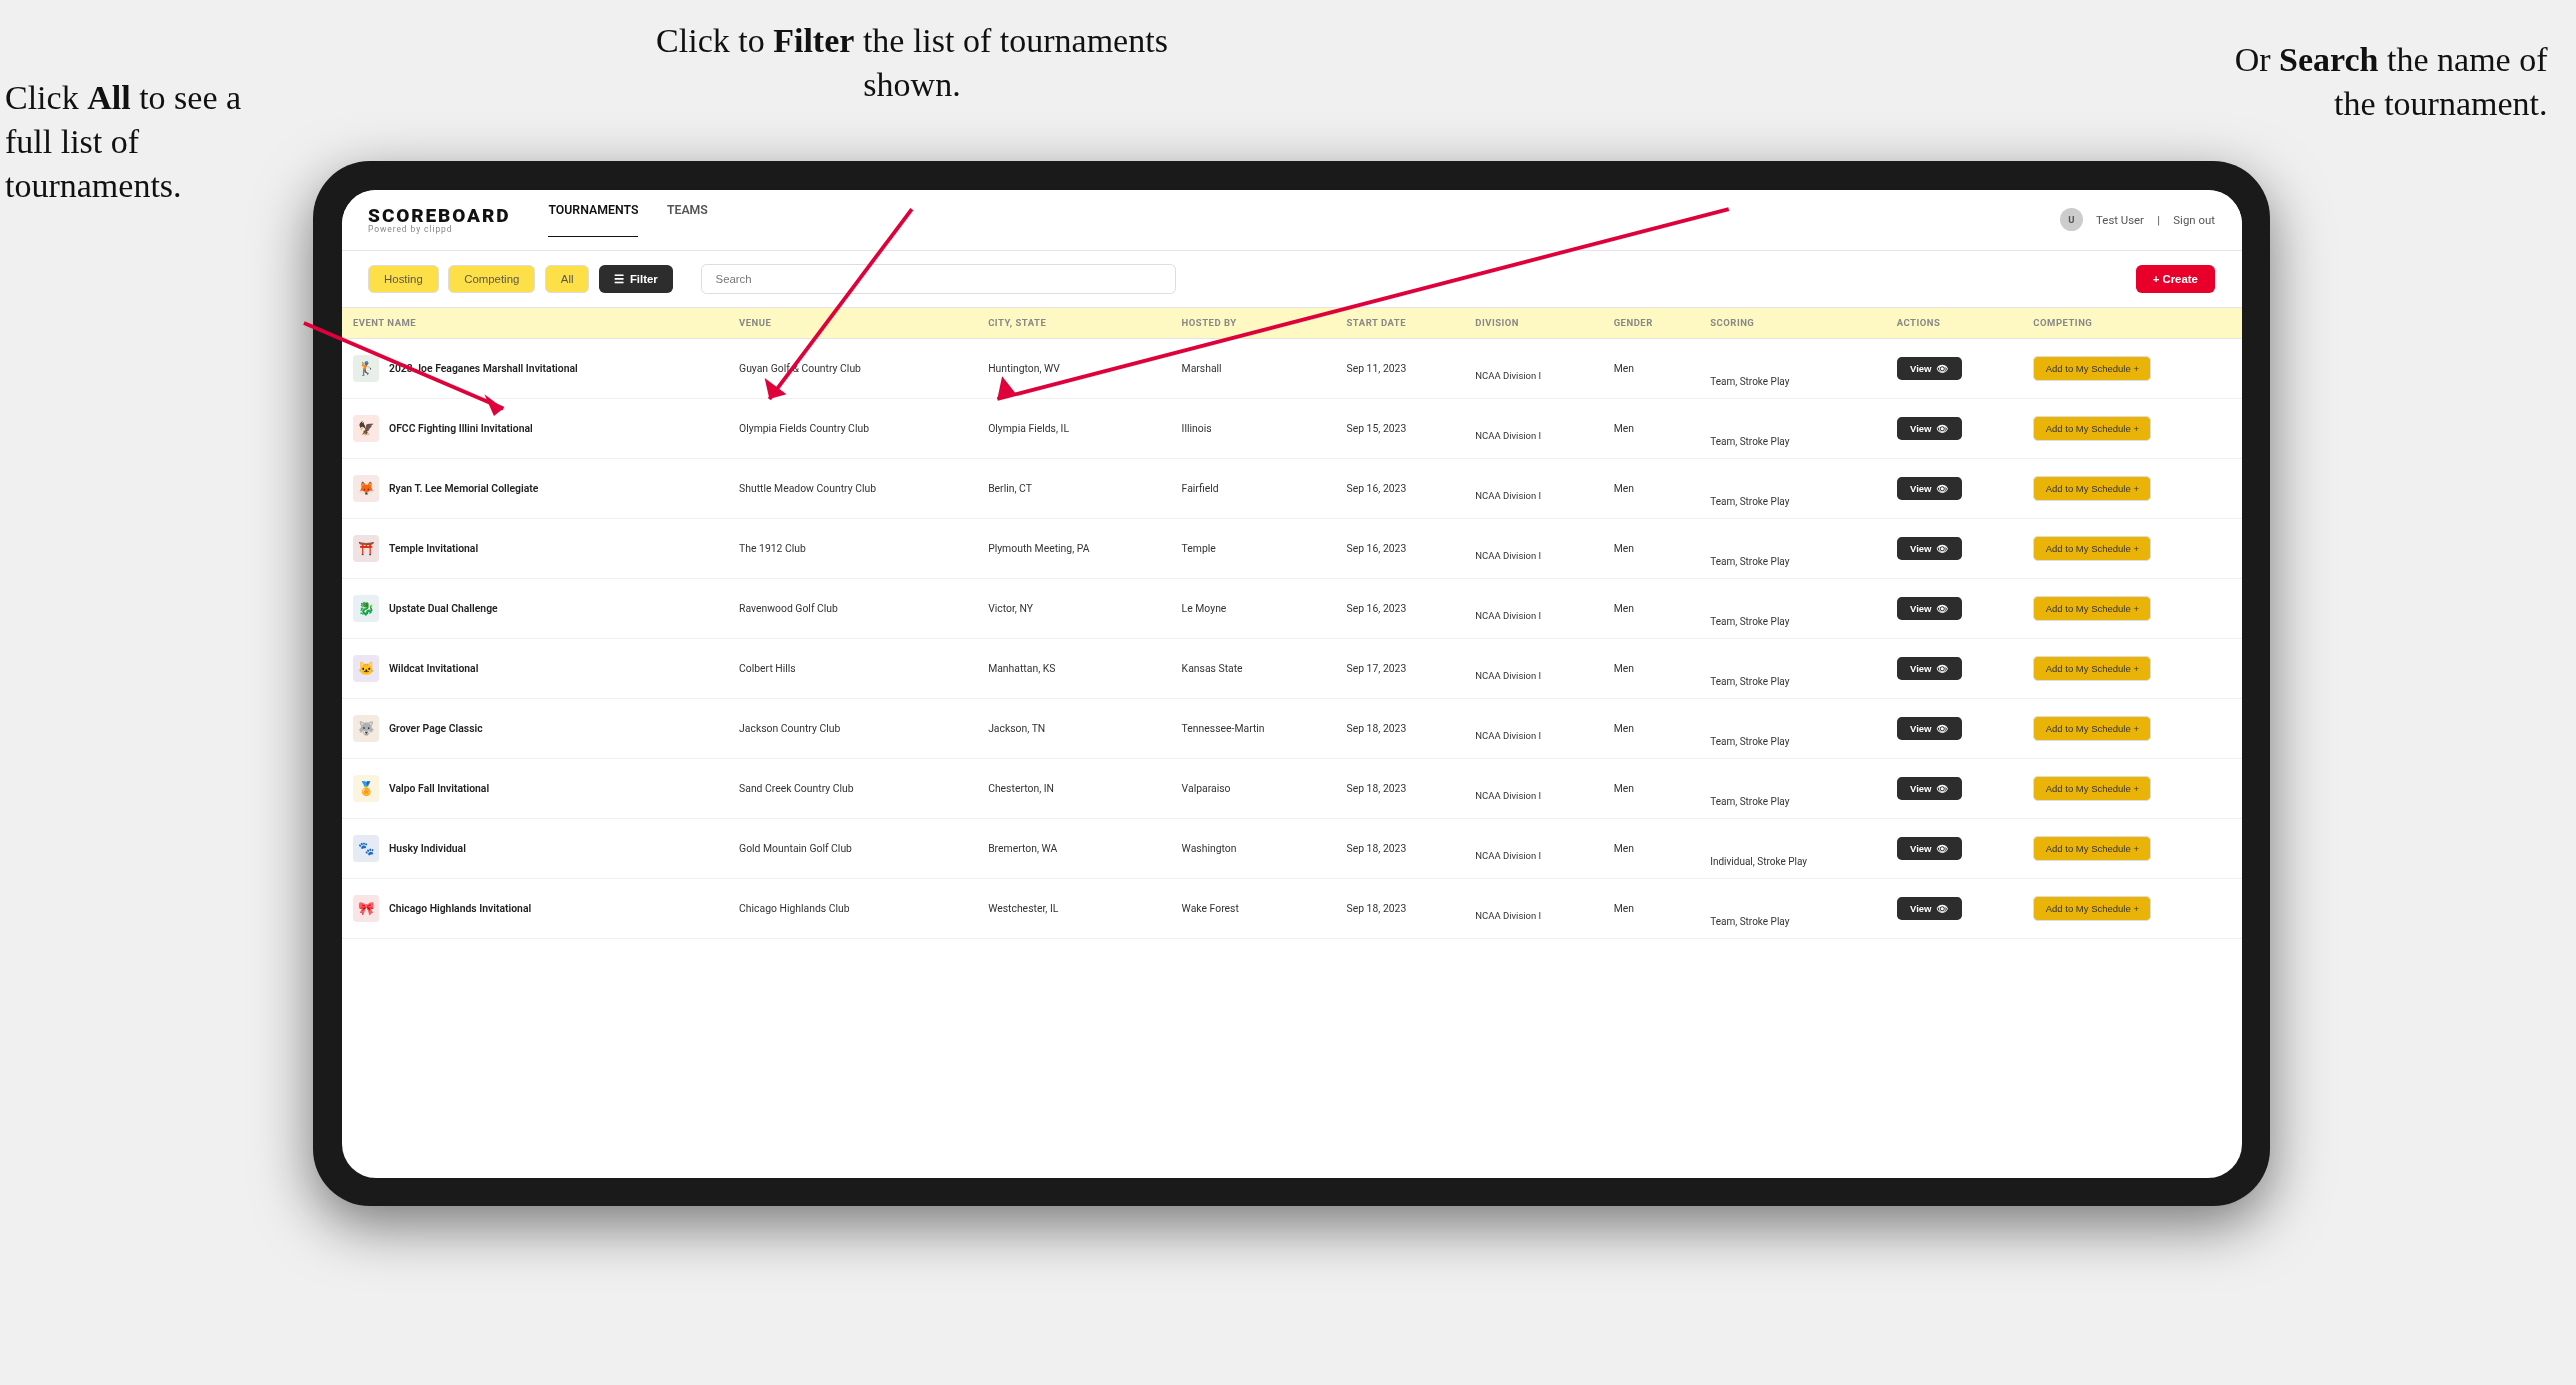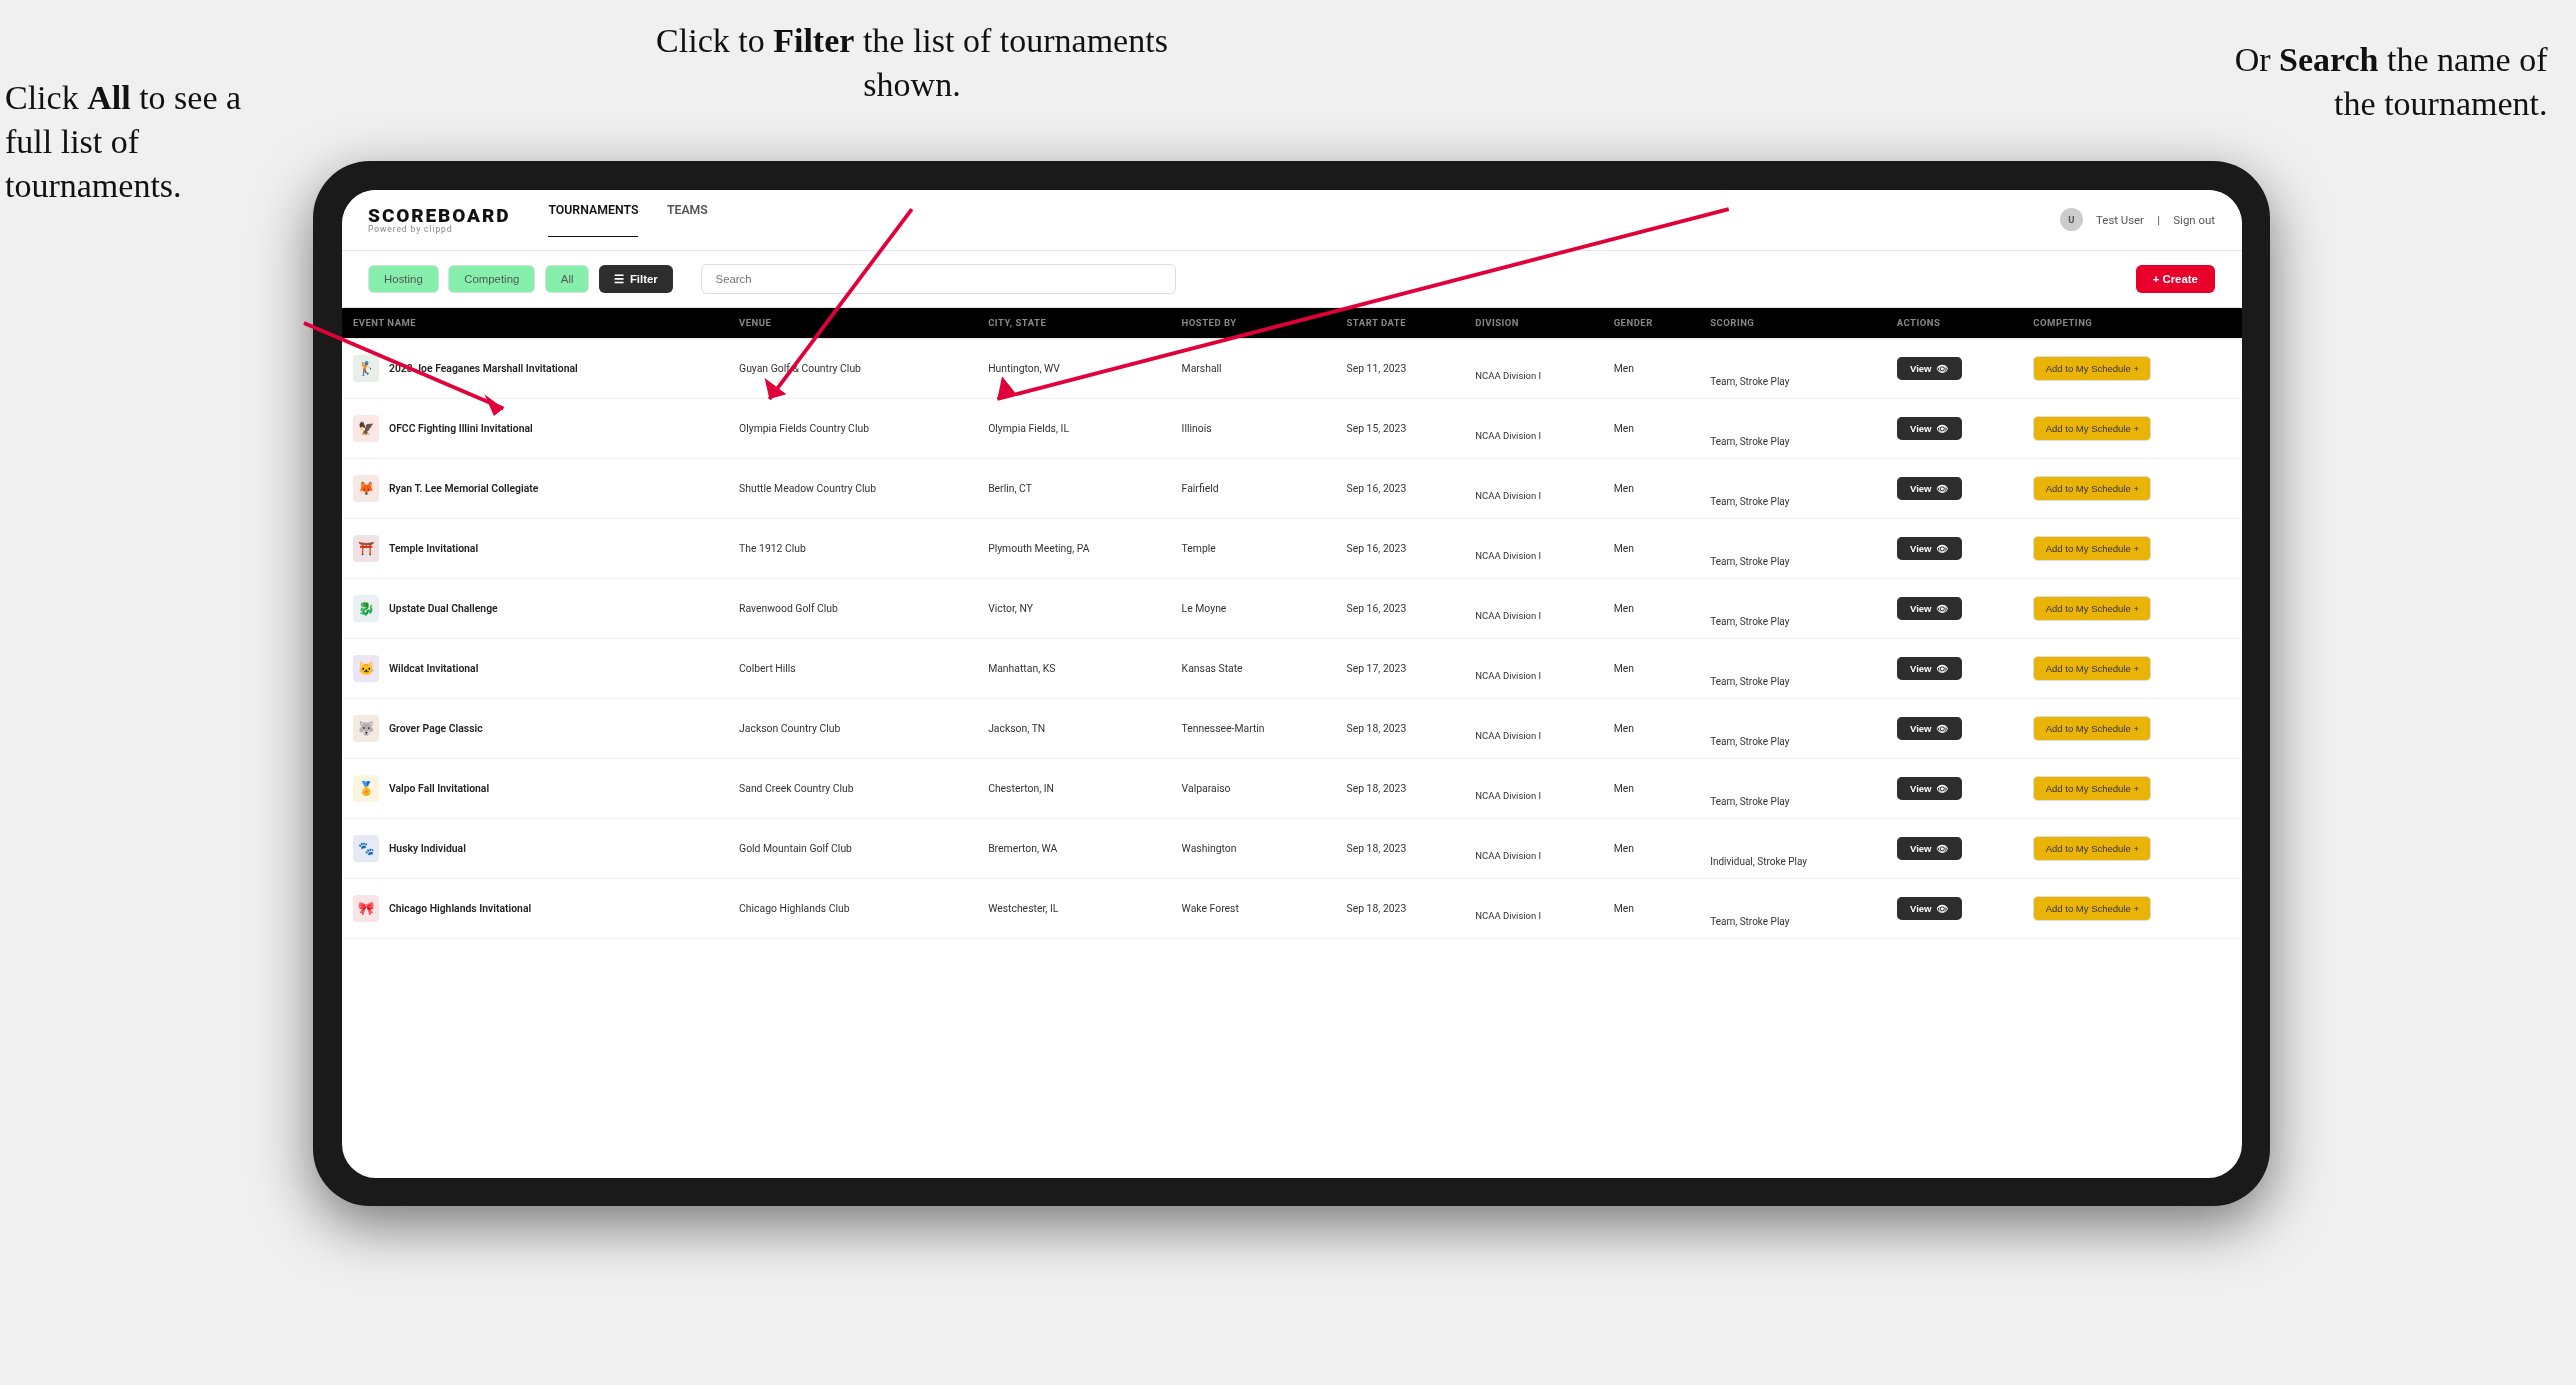--- a/index.html
+++ b/index.html
@@ -135,21 +135,21 @@
       padding: 13.3px 26.6px;
       gap: 9.5px;
       background: #fff;
       border-bottom: 0.9px solid #e5e5e5;
     }
 
     .tab-btn {
       padding: 6.6px 15px;
       border-radius: 5.7px;
       border: 0.9px solid #ddd;
-      background: #86efac;
+      background: #fde047;
       font-size: 11.4px;
       font-weight: 500;
       cursor: pointer;
       color: #555;
     }
 
     .filter-btn {
       padding: 6.6px 15px;
       border-radius: 5.7px;
       background: #2d2d2d;
@@ -199,21 +199,21 @@
       overflow-y: auto;
     }
 
     table {
       width: 100%;
       border-collapse: collapse;
       font-size: 10.4px;
     }
 
     thead tr {
-      background: #000000;
+      background: #fef9c3;
       border-bottom: 0.9px solid #e5e5e5;
       padding-left: 20px;
     }
 
     thead th {
       padding: 9.5px 11.4px;
       text-align: left;
       font-size: 9.5px;
       font-weight: 700;
       color: #888;

